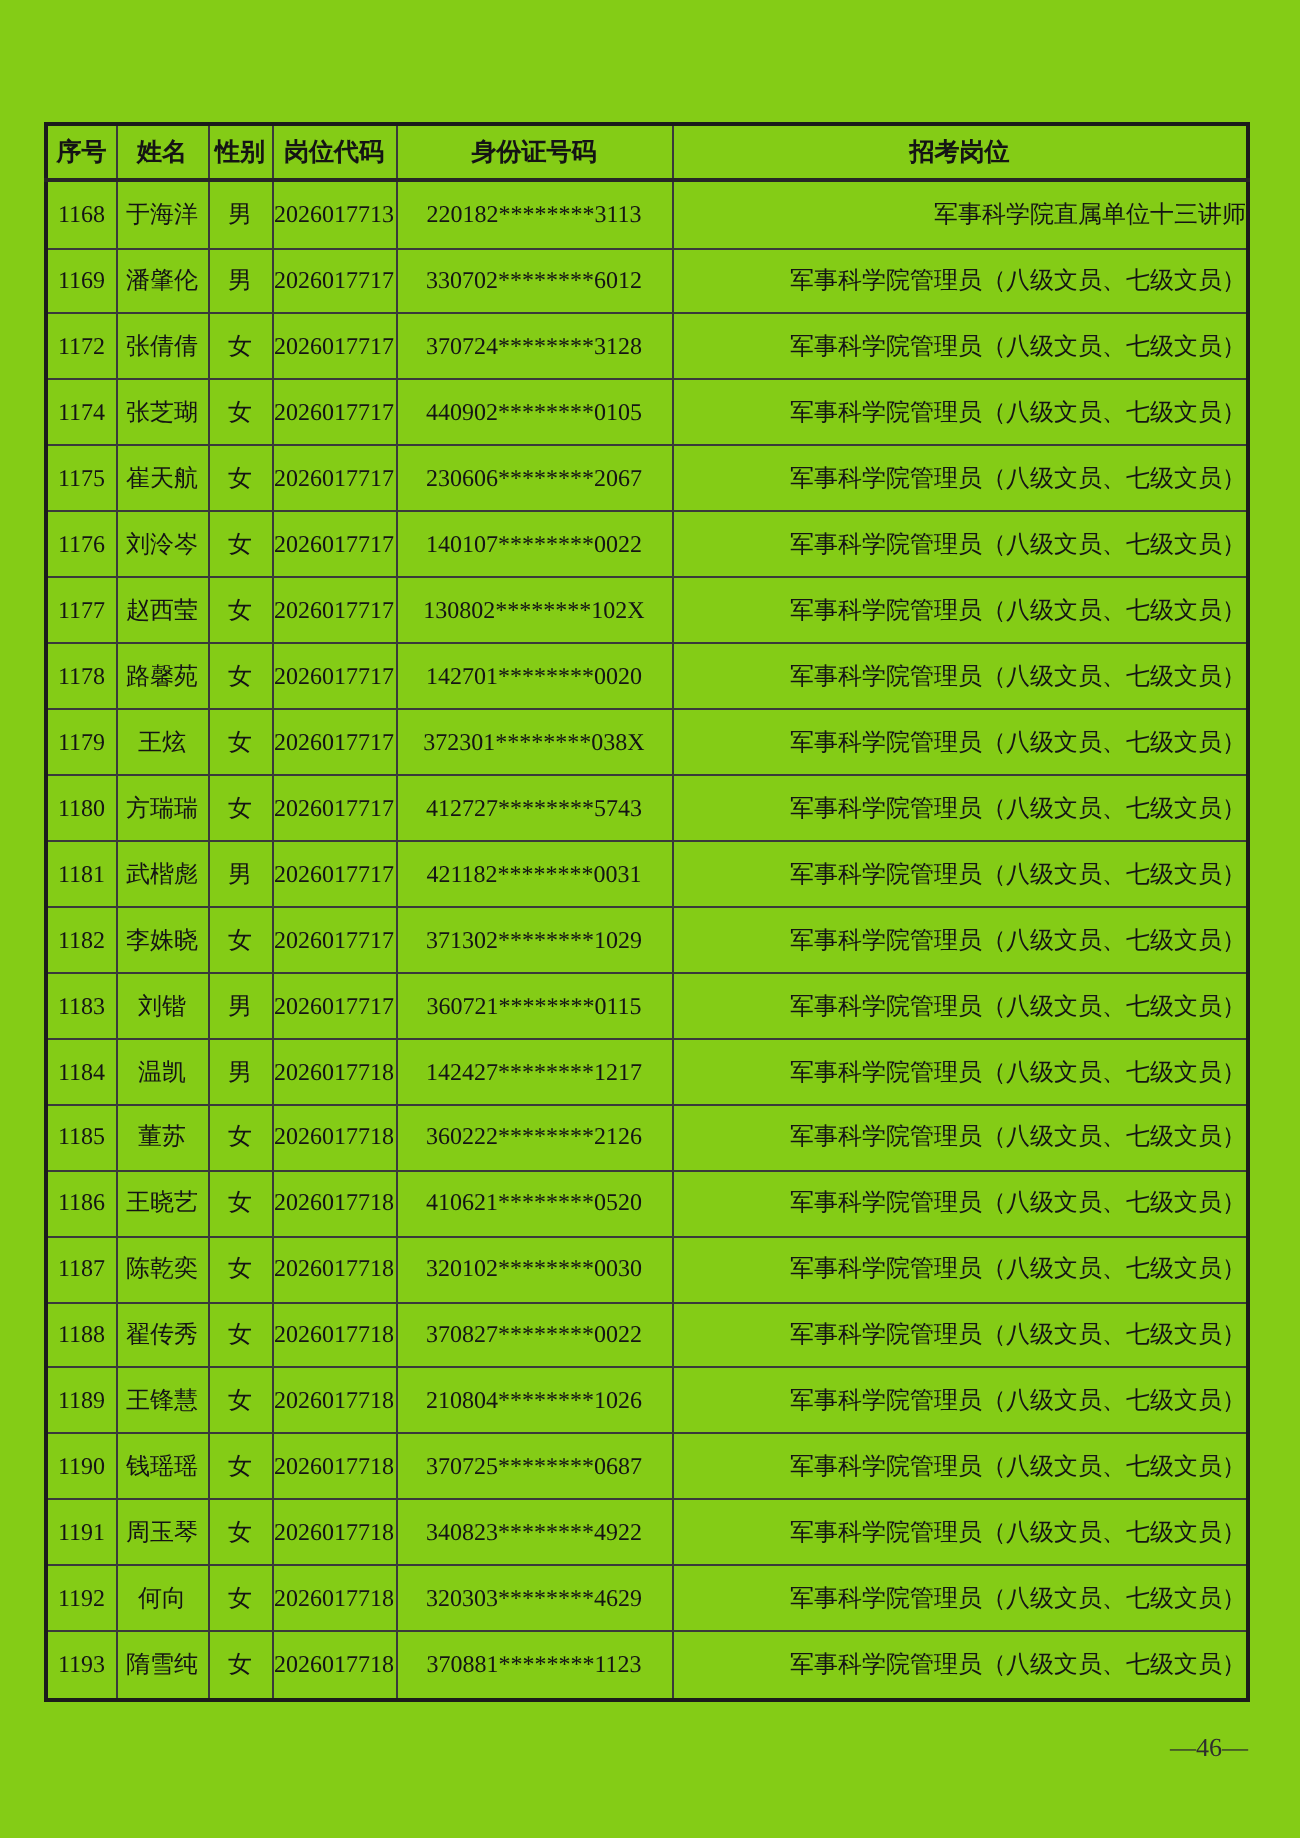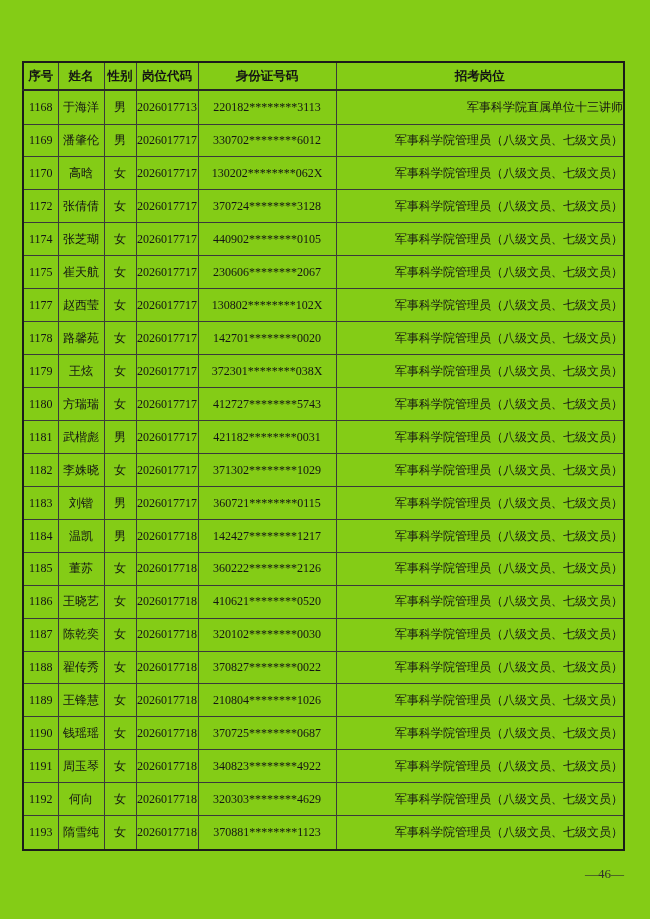--- a/index.html
+++ b/index.html
@@ -87,28 +87,20 @@
         </tr>
         <tr>
           <td>1169</td>
           <td>潘肇伦</td>
           <td>男</td>
           <td>2026017717</td>
           <td>330702********6012</td>
           <td class="pos">军事科学院管理员（八级文员、七级文员）</td>
         </tr>
         <tr>
-          <td>1170</td>
-          <td>高晗</td>
-          <td>女</td>
-          <td>2026017717</td>
-          <td>130202********062X</td>
-          <td class="pos">军事科学院管理员（八级文员、七级文员）</td>
-        </tr>
-        <tr>
           <td>1172</td>
           <td>张倩倩</td>
           <td>女</td>
           <td>2026017717</td>
           <td>370724********3128</td>
           <td class="pos">军事科学院管理员（八级文员、七级文员）</td>
         </tr>
         <tr>
           <td>1174</td>
           <td>张芝瑚</td>
@@ -116,20 +108,28 @@
           <td>2026017717</td>
           <td>440902********0105</td>
           <td class="pos">军事科学院管理员（八级文员、七级文员）</td>
         </tr>
         <tr>
           <td>1175</td>
           <td>崔天航</td>
           <td>女</td>
           <td>2026017717</td>
           <td>230606********2067</td>
+          <td class="pos">军事科学院管理员（八级文员、七级文员）</td>
+        </tr>
+        <tr>
+          <td>1176</td>
+          <td>刘泠岑</td>
+          <td>女</td>
+          <td>2026017717</td>
+          <td>140107********0022</td>
           <td class="pos">军事科学院管理员（八级文员、七级文员）</td>
         </tr>
         <tr>
           <td>1177</td>
           <td>赵西莹</td>
           <td>女</td>
           <td>2026017717</td>
           <td>130802********102X</td>
           <td class="pos">军事科学院管理员（八级文员、七级文员）</td>
         </tr>

